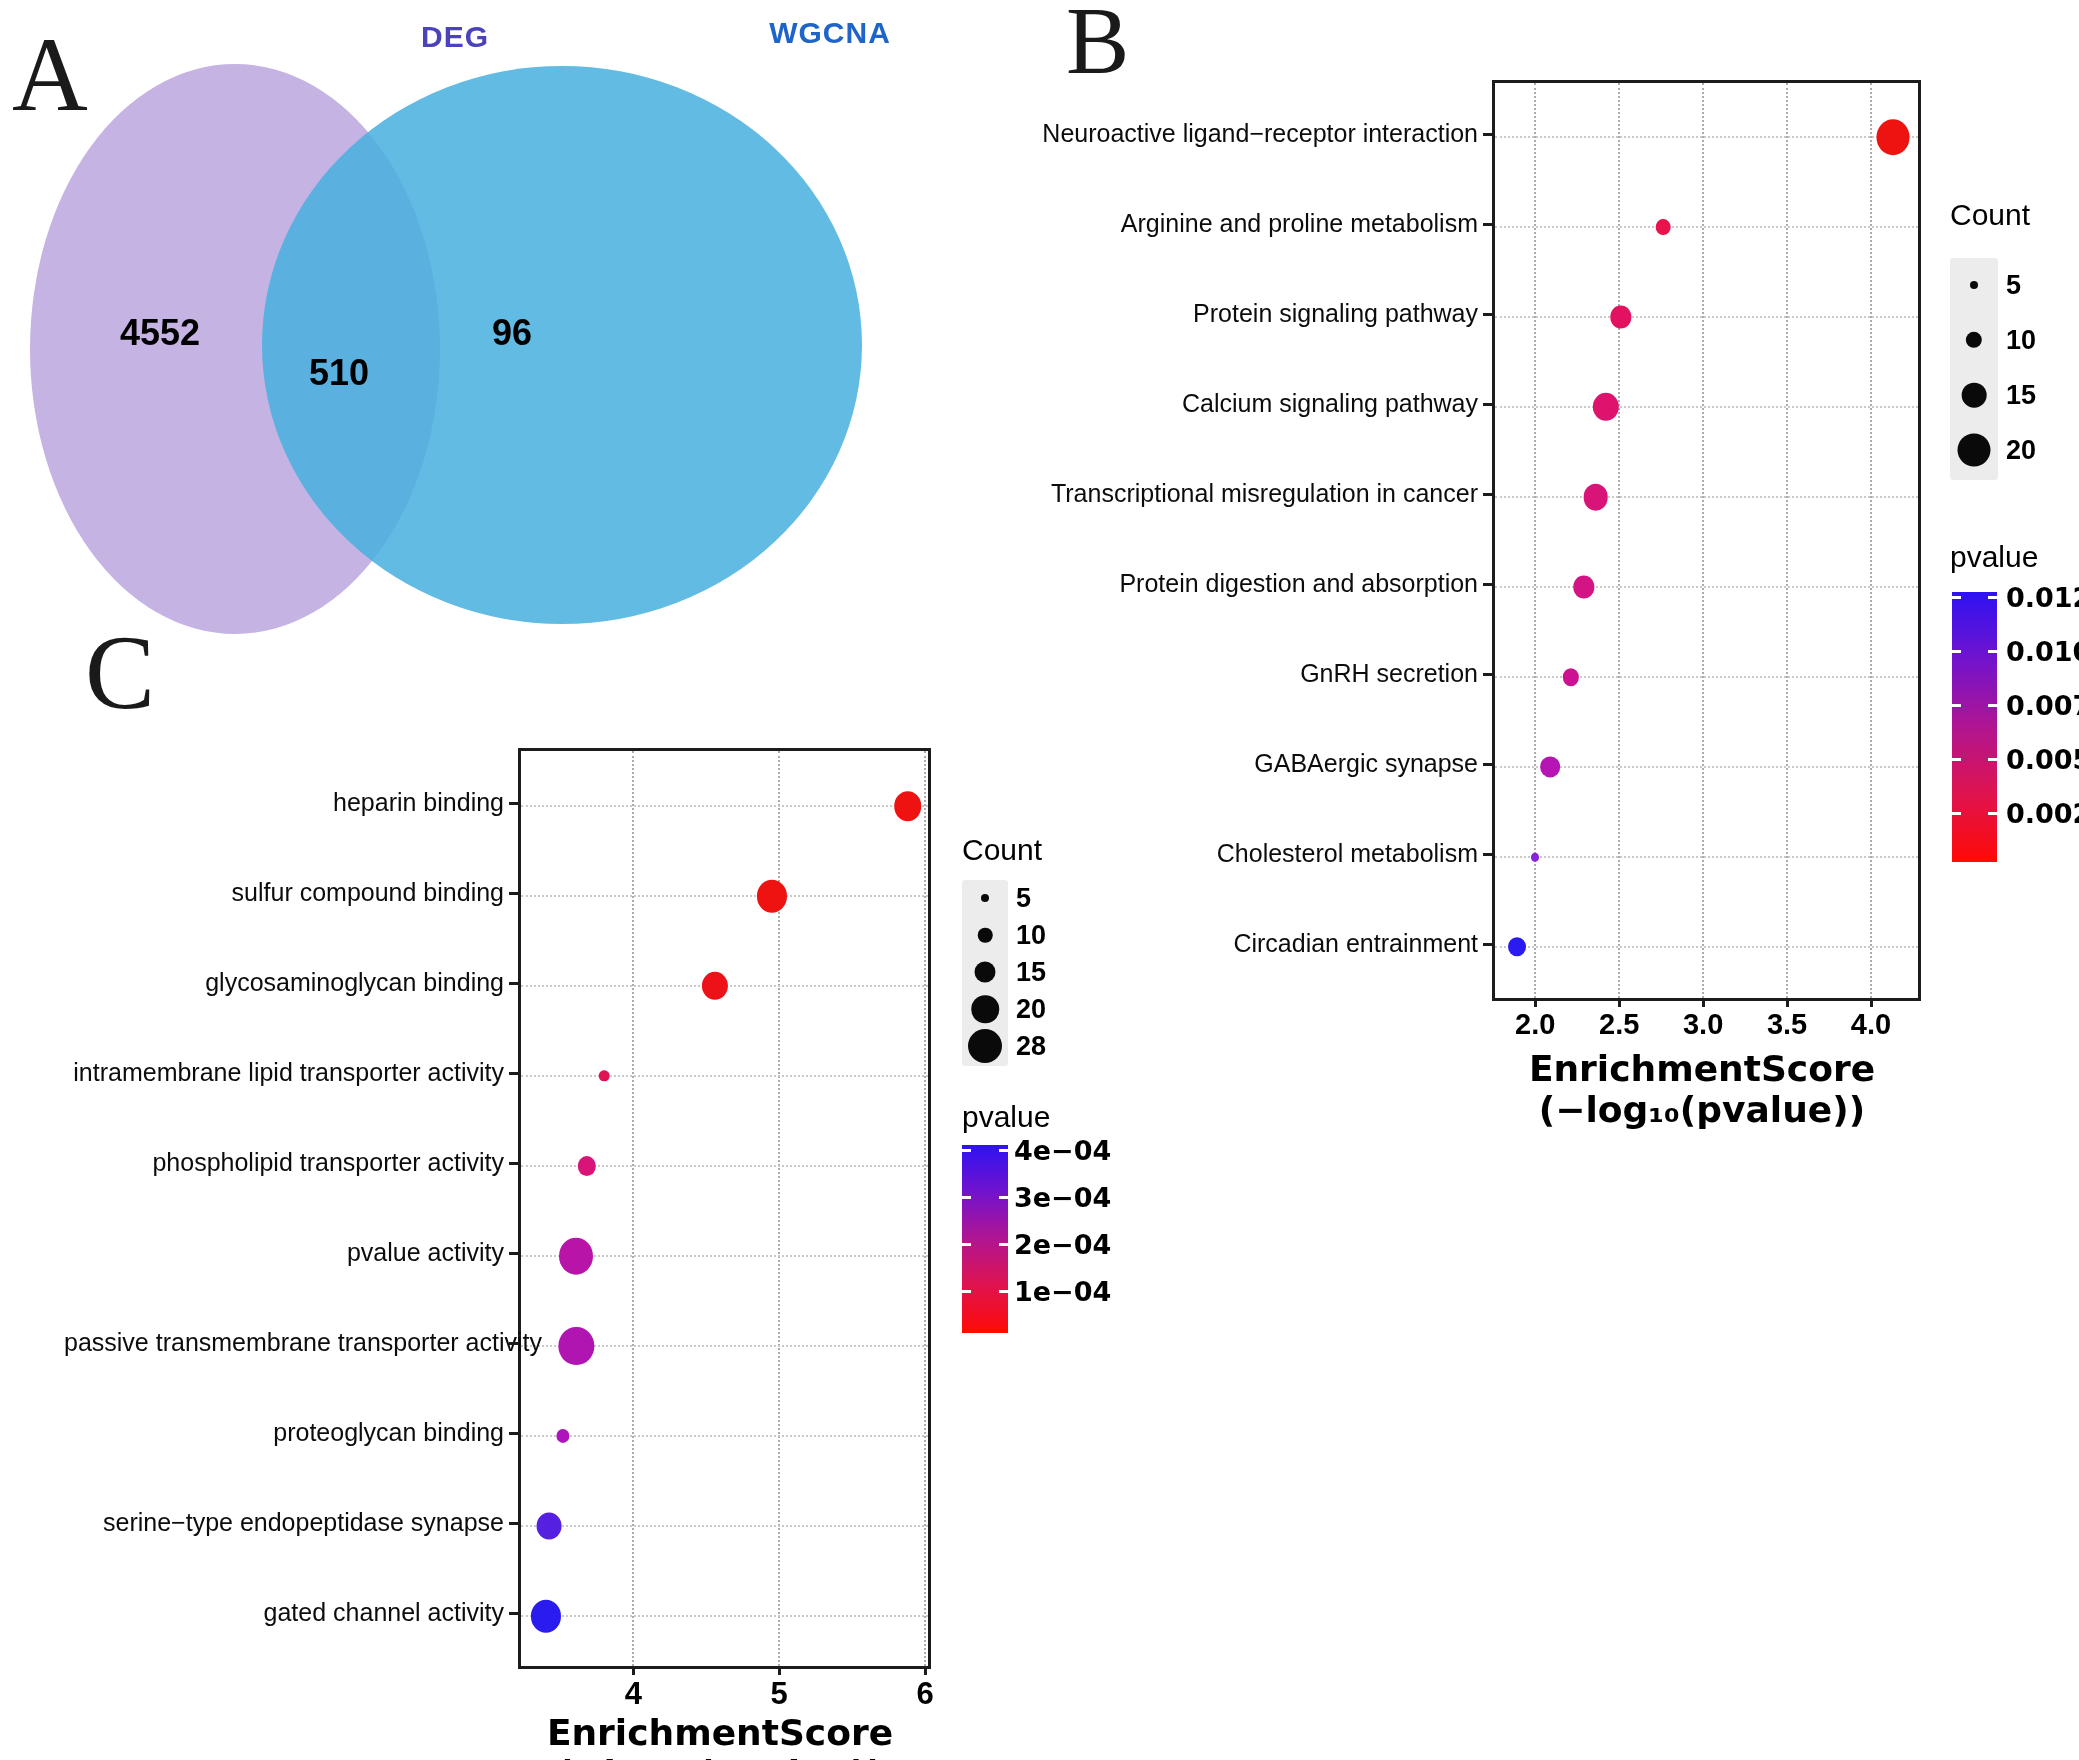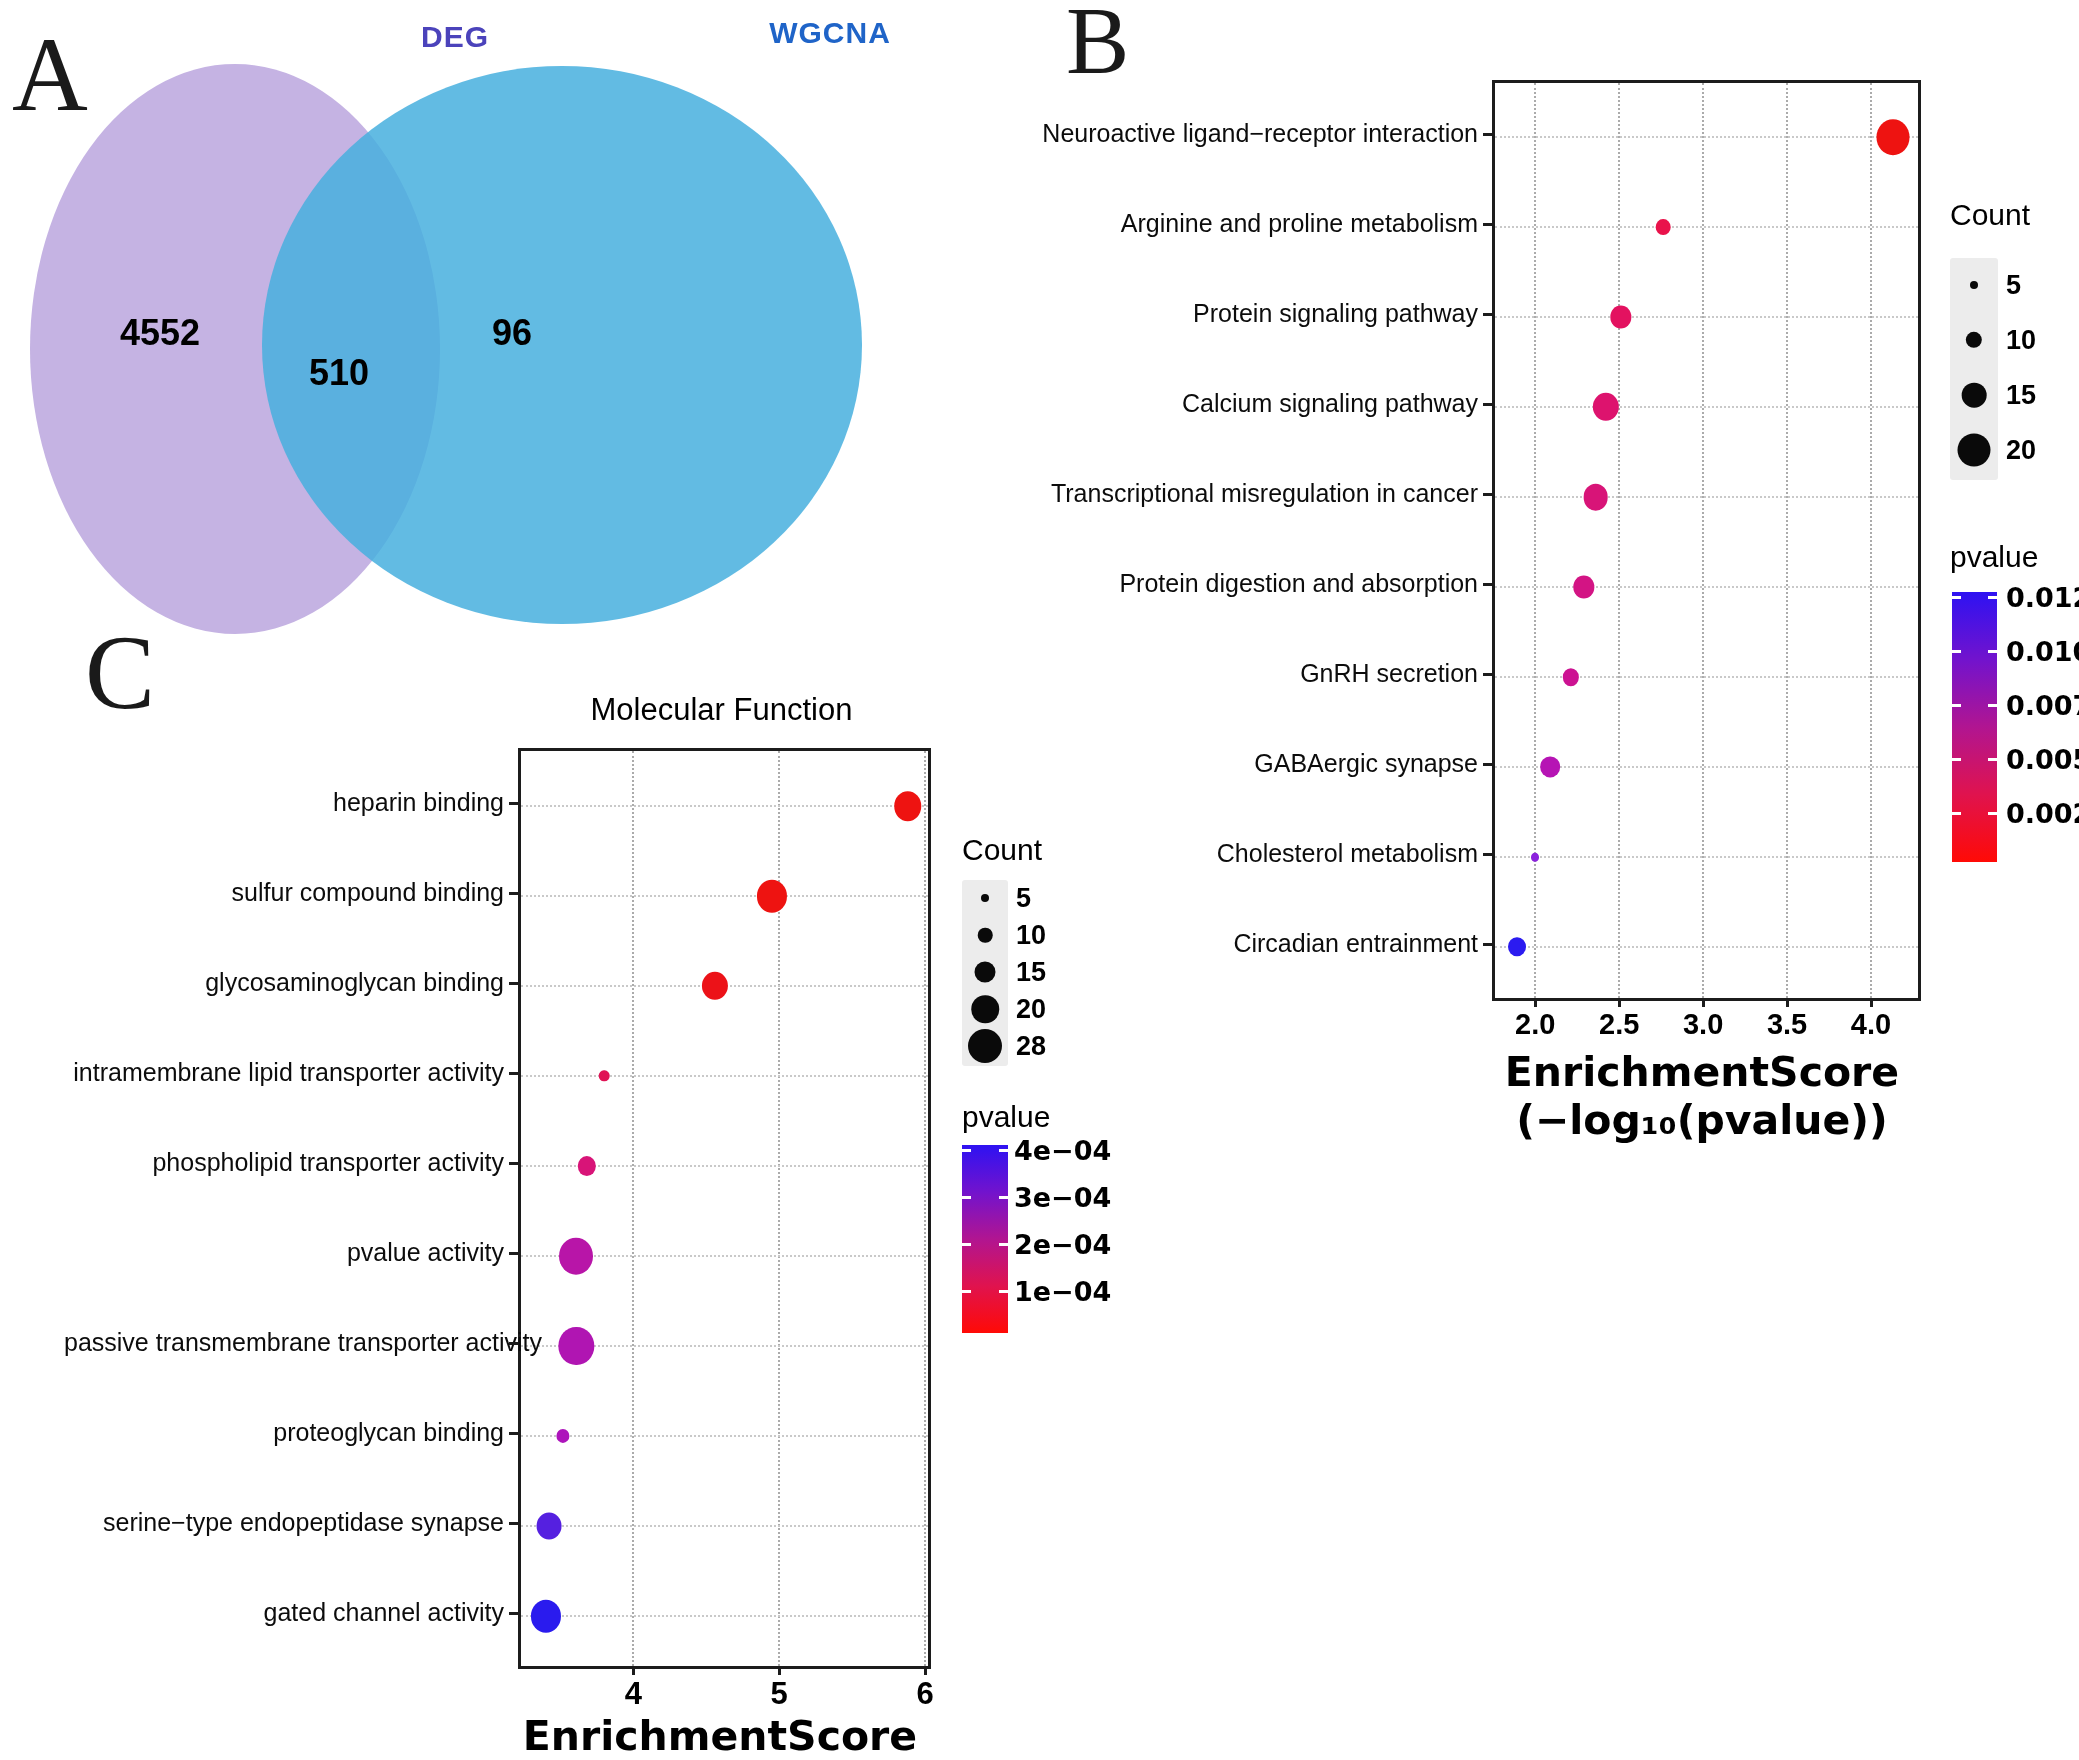--- a/index.html
+++ b/index.html
@@ -13,21 +13,21 @@
   .plot-title{position:absolute;font-size:31px;color:#000;text-align:center;}
   .plot-box{position:absolute;border:3px solid #1c1c1c;background:#fff;}
   .gridline-v{position:absolute;top:0;bottom:0;width:0;border-left:2px dotted #ababab;}
   .gridline-h{position:absolute;left:0;right:0;height:0;border-top:2px dotted #c9c9c9;}
   .bubble{position:absolute;border-radius:50%;transform:translate(-50%,-50%);}
   .y-axis-label{position:absolute;font-size:25px;color:#0c0c0c;text-align:right;white-space:nowrap;}
   .tick-dash-left{position:absolute;width:9px;height:3px;background:#1c1c1c;}
   .tick-dash-bottom{position:absolute;width:3px;height:9px;background:#1c1c1c;}
   .x-tick-label{position:absolute;font-size:29px;font-weight:bold;color:#000;text-align:center;}
   .axis-title{position:absolute;font-family:"DejaVu Sans","Liberation Sans",sans-serif;
-              font-size:41px;font-weight:bold;color:#000;text-align:center;}
+              font-size:36px;font-weight:bold;color:#000;text-align:center;}
   .legend-title{position:absolute;font-size:30px;color:#000;}
   .legend-key-bg{position:absolute;background:#ececec;border-radius:3px;}
   .legend-count-dot{position:absolute;background:#0a0a0a;border-radius:50%;transform:translate(-50%,-50%);}
   .legend-count-label{position:absolute;font-size:27px;font-weight:bold;color:#000;transform:translateY(-50%);}
   .colorbar{position:absolute;}
   .colorbar-tick{position:absolute;width:9px;height:3px;background:#ffffff;}
   .colorbar-label{position:absolute;font-family:"DejaVu Sans","Liberation Sans",sans-serif;
                   font-size:27px;font-weight:bold;color:#000;transform:translateY(-50%);}
 </style>
 </head>
@@ -78,21 +78,20 @@
       <div class="bubble" style="left: 21.8214px; top: 864px; width: 18px; height: 19.44px; background: rgb(43, 27, 240);"></div>
     </div>
 
   <div class="axis-title" style="left:1452px;top:1048px;width:500px;">EnrichmentScore (−log₁₀(pvalue))</div>
 
   <div class="legend-title" style="left:1950px;top:198px;">Count</div>
   <div class="legend-title" style="left:1950px;top:540px;">pvalue</div>
 
   <div class="panel-letter" style="left:85px;top:620px;">C</div>
 
-  <div class="plot-title" style="left:518px;top:692px;width:407px;">Molecular Function</div>
 
   <div class="plot-box" id="plot-c" style="left:518px;top:748px;width:407px;height:915px;">
       <div class="gridline-v" style="left: 111.326px;"></div>
       <div class="gridline-v" style="left: 257.204px;"></div>
       <div class="gridline-v" style="left: 403.082px;"></div>
       <div class="gridline-h" style="top: 54px;"></div>
       <div class="gridline-h" style="top: 144px;"></div>
       <div class="gridline-h" style="top: 234px;"></div>
       <div class="gridline-h" style="top: 324px;"></div>
       <div class="gridline-h" style="top: 414px;"></div>

